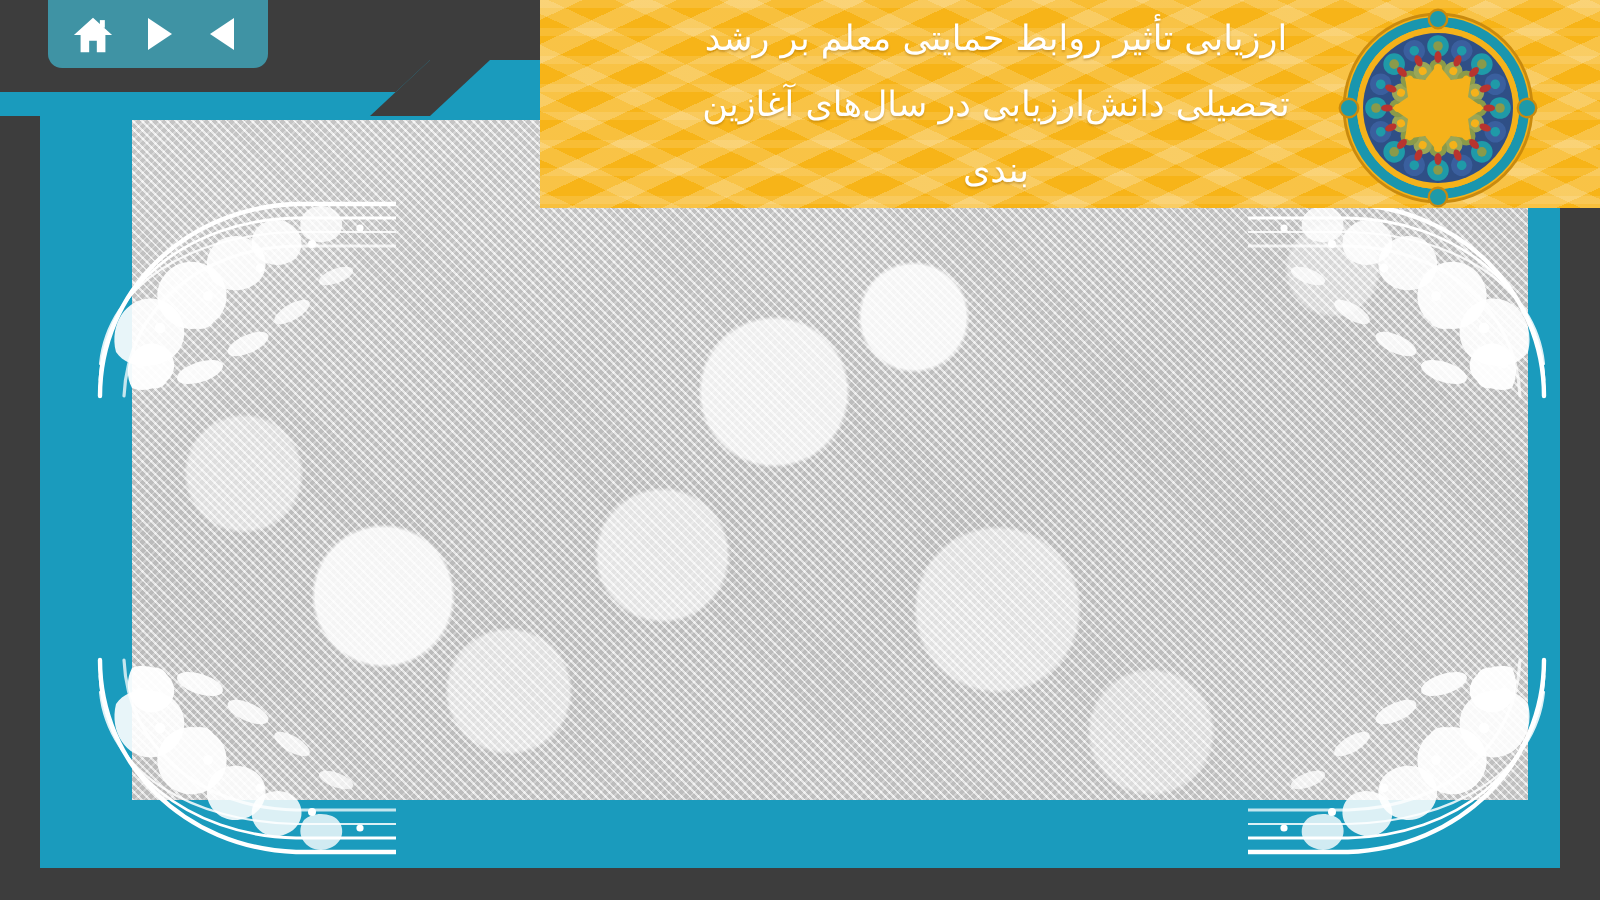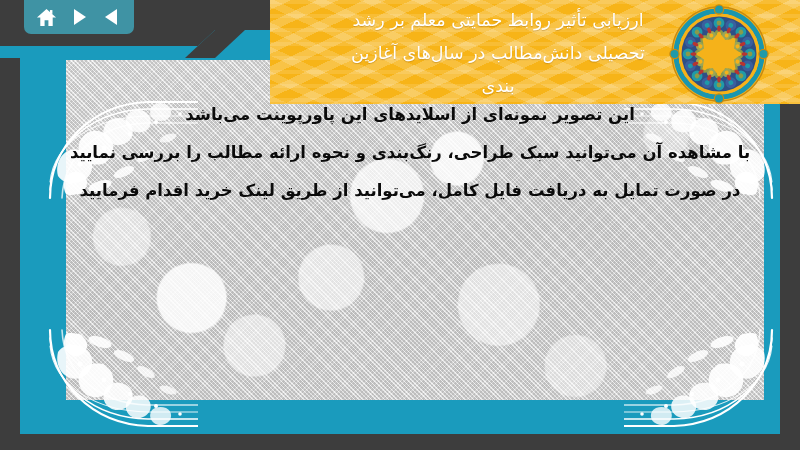--- a/index.html
+++ b/index.html
@@ -205,21 +205,21 @@
     <polygon points="0,0 300,0 300,28 0,28" fill="#3d3d3d"></polygon>
     <polygon points="0,16 300,16 300,28 0,28" fill="#1a9bbd"></polygon>
     <polygon points="215,0 300,0 300,28 185,28" fill="#1a9bbd"></polygon>
     <polygon points="215,0 245,0 215,28 185,28" fill="#3d3d3d"></polygon>
   </svg>
 
   <div id="title-banner">
     <div class="banner-bg"></div>
     <div id="title-text">
       <span>ارزیابی تأثیر روابط حمایتی معلم بر رشد</span>
-      <span>تحصیلی دانش‌مطالب در سال‌های آغازین</span>
+      <span>تحصیلی دانش‌ارزیابی در سال‌های آغازین</span>
       <span>بندی</span>
     </div>
   </div>
 
   <div id="navbar">
     <button class="navbtn" aria-label="back">
       <svg width="20" height="20" viewBox="0 0 20 20">
         <polygon points="15,2 15,18 3,10" fill="#ffffff"></polygon>
       </svg>
     </button>
@@ -354,25 +354,20 @@
         <circle cx="32" cy="66" r="2.6"></circle>
         <circle cx="56" cy="50" r="2.4"></circle>
         <circle cx="82" cy="36" r="2.2"></circle>
         <circle cx="108" cy="24" r="2"></circle>
         <circle cx="22" cy="84" r="2.2"></circle>
         <circle cx="132" cy="16" r="1.8"></circle>
       </g>
     </svg>
   </div>
 
-  <div id="body-text">
-    <p>این تصویر نمونه‌ای از اسلایدهای این پاورپوینت می‌باشد</p>
-    <p>با مشاهده آن می‌توانید سبک طراحی، رنگ‌بندی و نحوه ارائه مطالب را بررسی نمایید</p>
-    <p>در صورت تمایل به دریافت فایل کامل، می‌توانید از طریق لینک خرید اقدام فرمایید</p>
-  </div>
 
   <div id="medallion">
     <svg width="100" height="100" viewBox="0 0 100 100">
       <defs>
         <clipPath id="medclip">
             <circle cx="50" cy="50" r="47"></circle>
           </clipPath>
       </defs>
 
       <circle cx="50" cy="50" r="47" fill="#f5b21a" stroke="#c98a0e" stroke-width="1.4"></circle>

